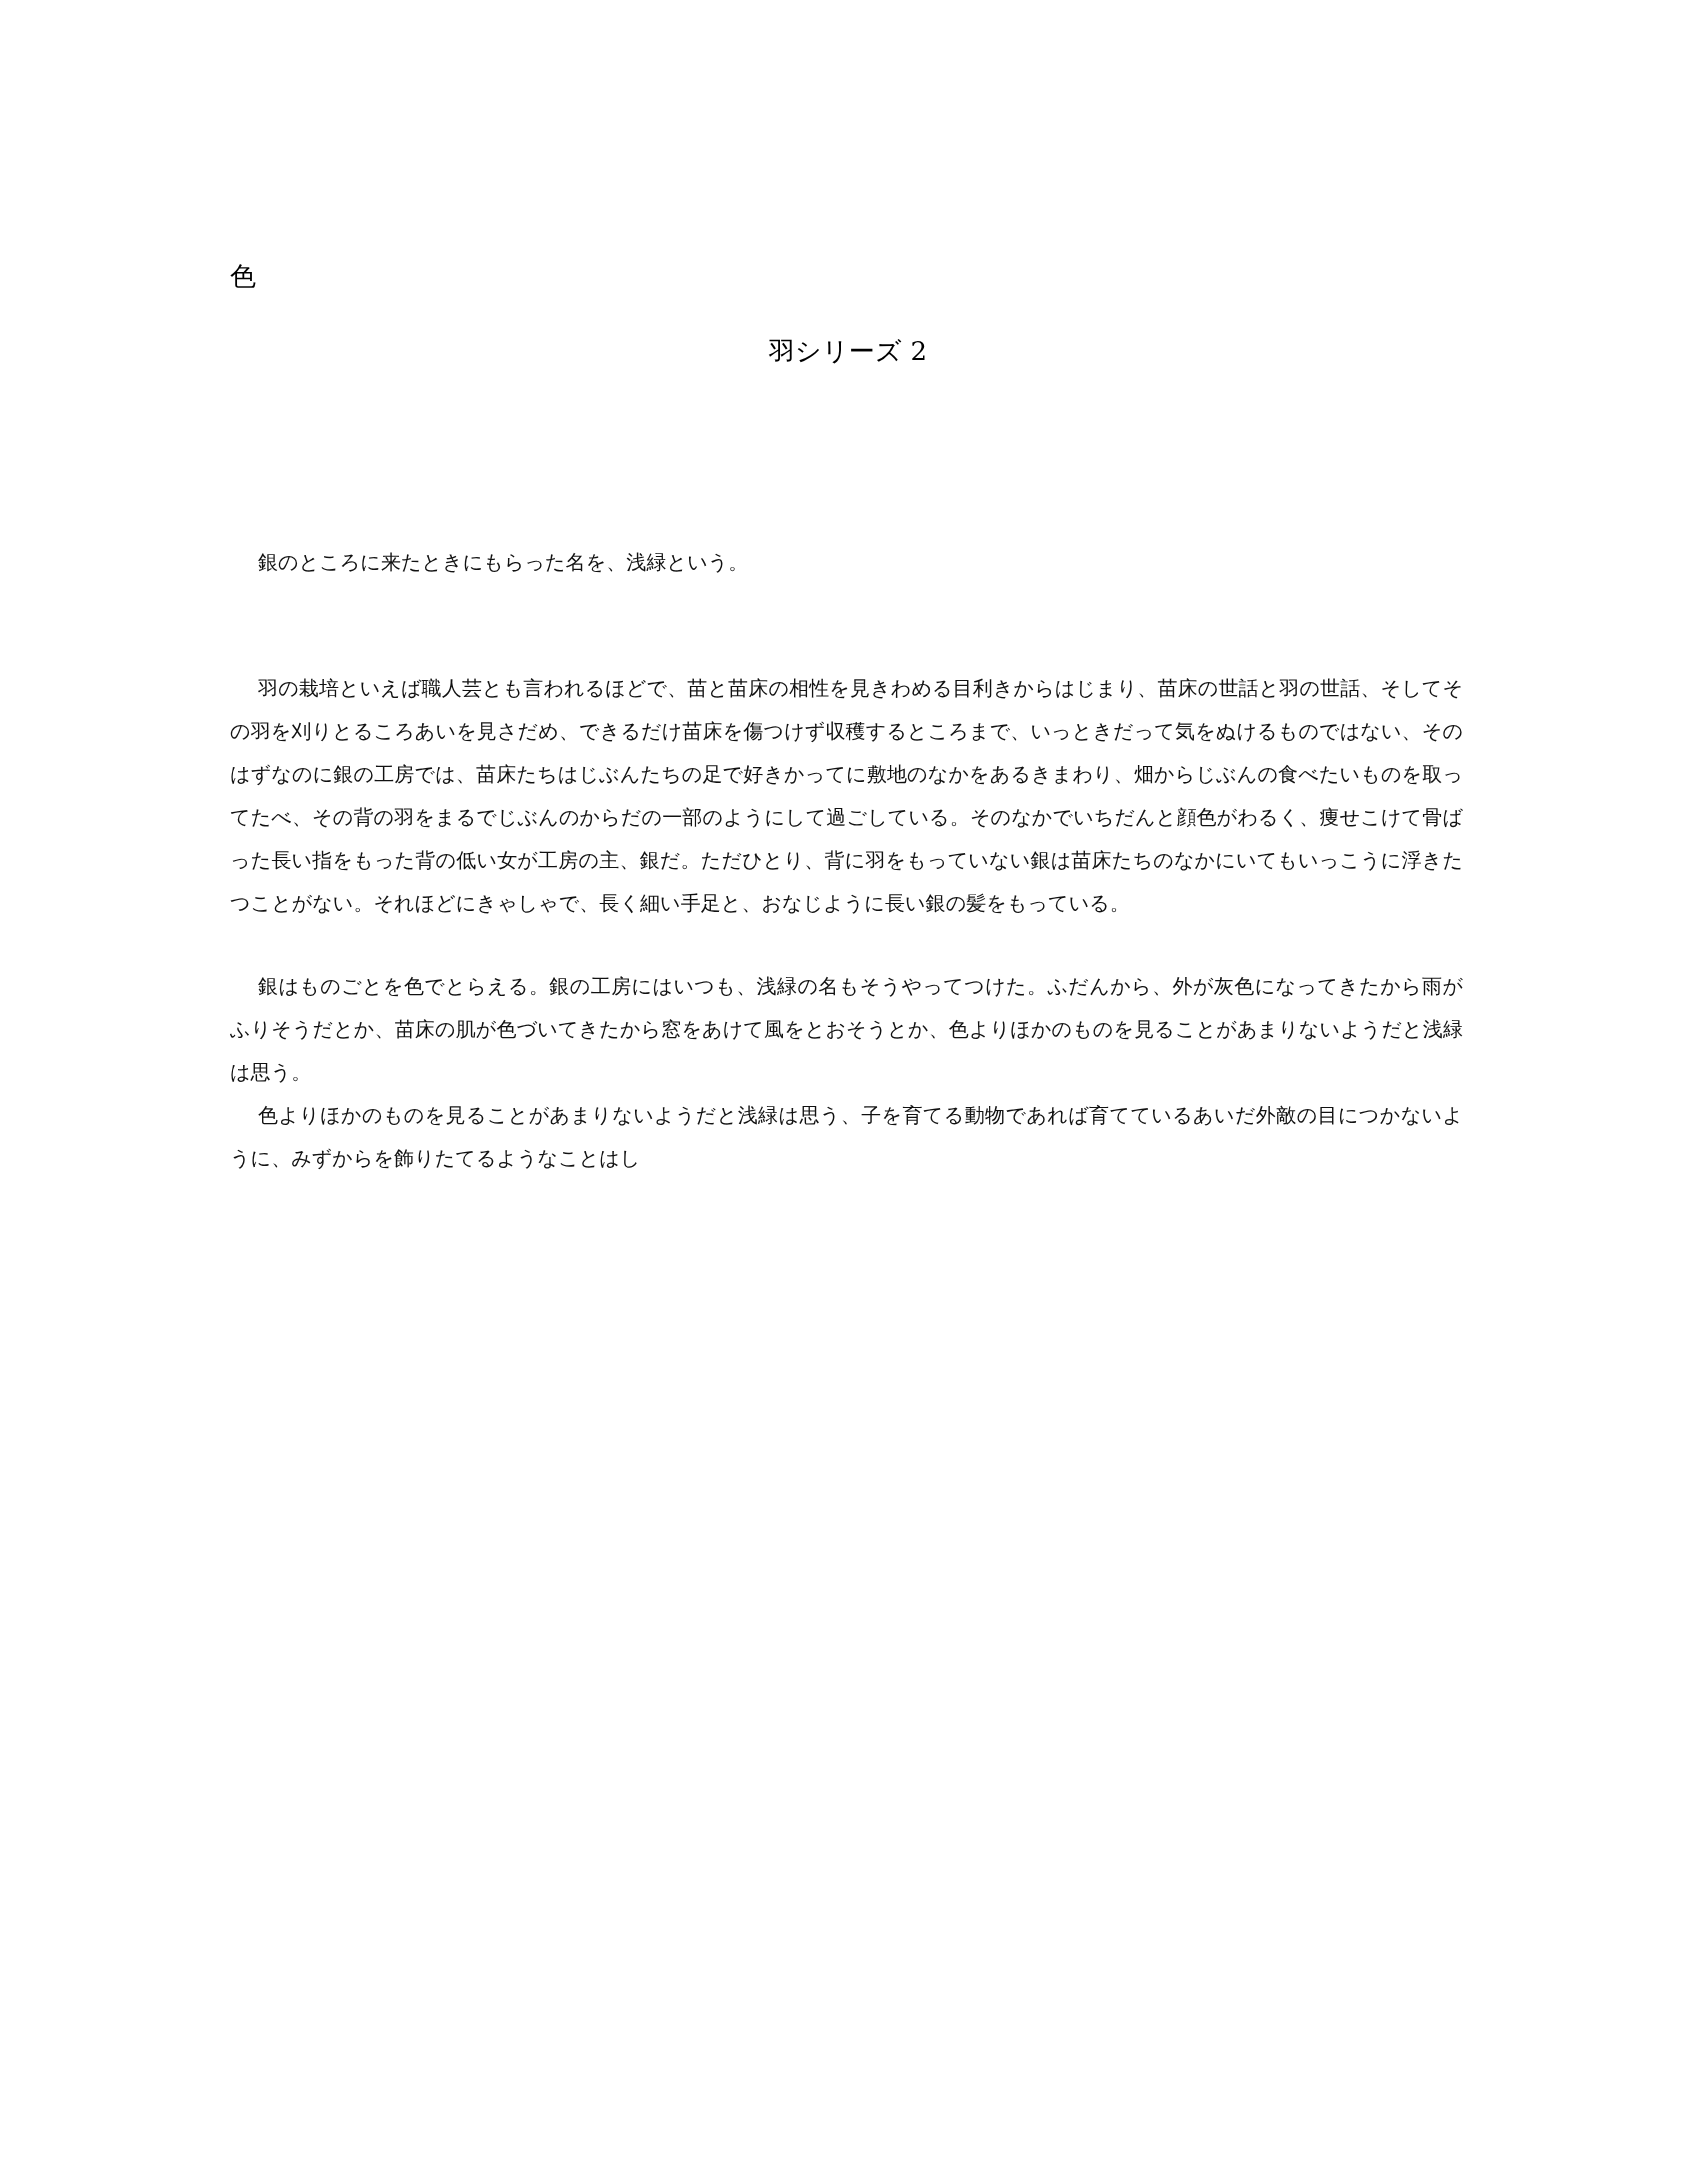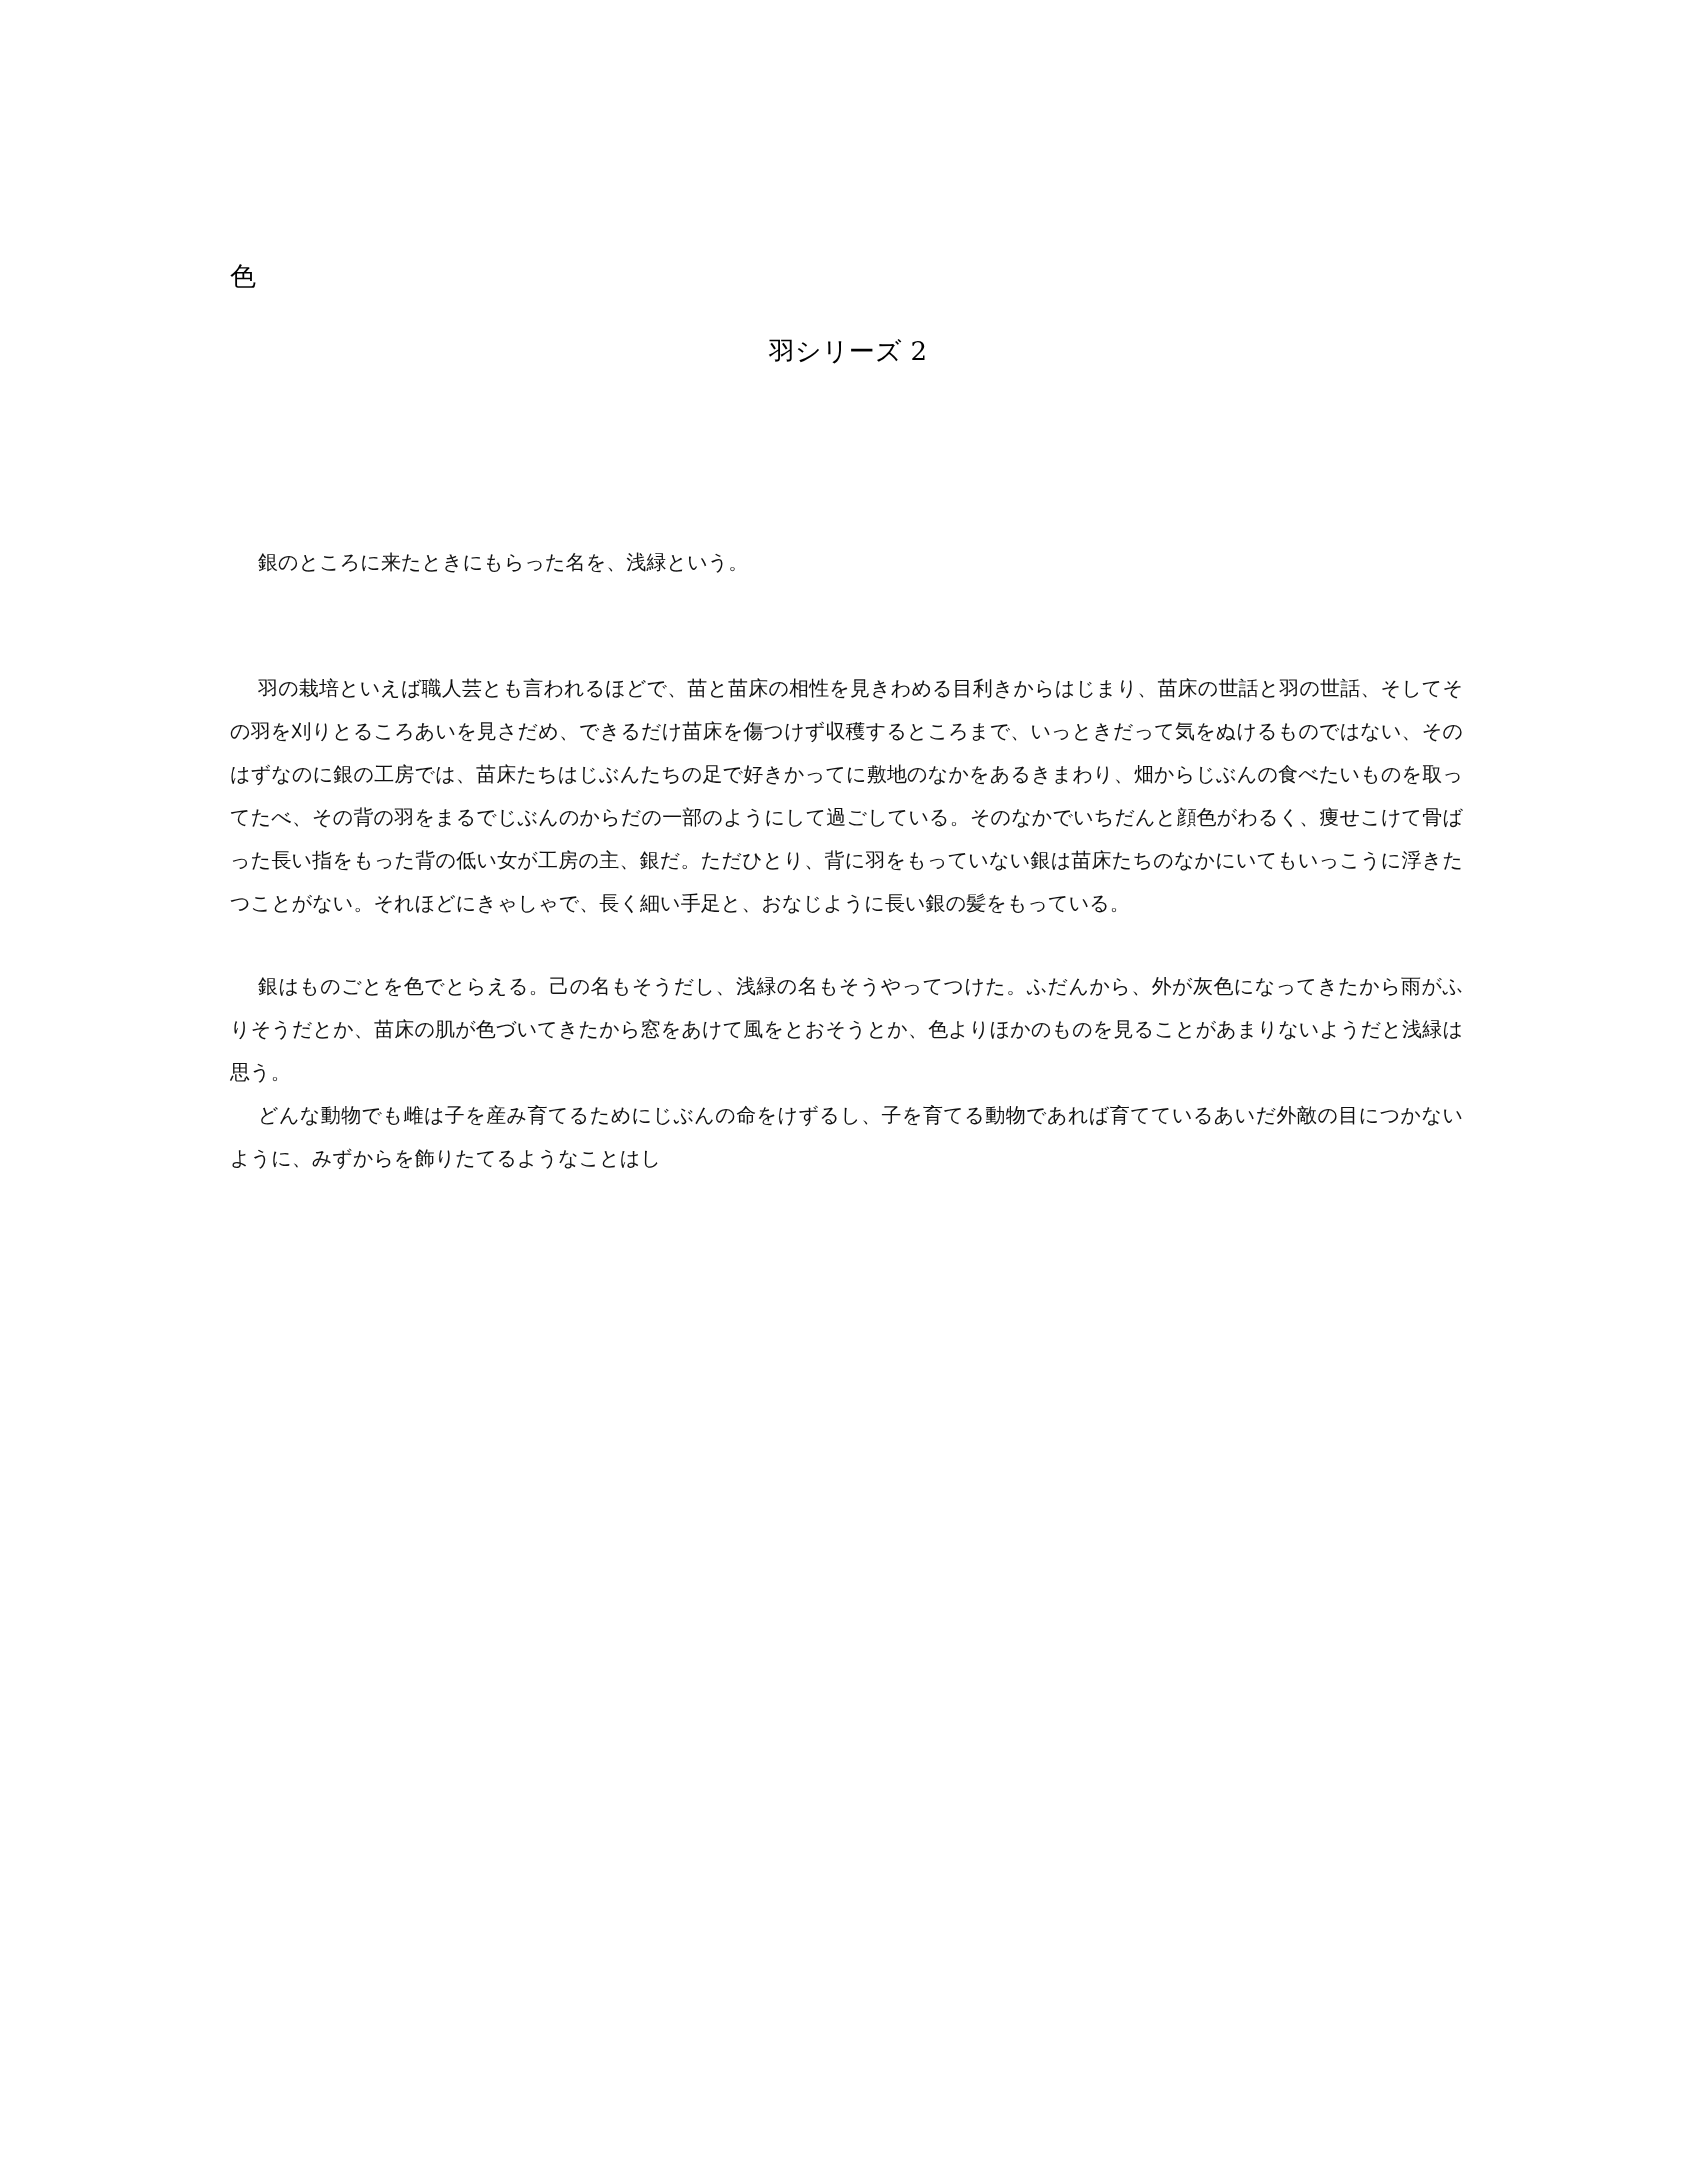--- a/index.html
+++ b/index.html
@@ -78,28 +78,28 @@
 
     <div class="gap-lg"></div>
 
 
     <div class="gap-sm"></div>
 
     <p class="para">羽の栽培といえば職人芸とも言われるほどで、苗と苗床の相性を見きわめる目利きからはじまり、苗床の世話と羽の世話、そしてその羽を刈りとるころあいを見さだめ、できるだけ苗床を傷つけず収穫するところまで、いっときだって気をぬけるものではない、そのはずなのに銀の工房では、苗床たちはじぶんたちの足で好きかってに敷地のなかをあるきまわり、畑からじぶんの食べたいものを取ってたべ、その背の羽をまるでじぶんのからだの一部のようにして過ごしている。そのなかでいちだんと顔色がわるく、痩せこけて骨ばった長い指をもった背の低い女が工房の主、銀だ。ただひとり、背に羽をもっていない銀は苗床たちのなかにいてもいっこうに浮きたつことがない。それほどにきゃしゃで、長く細い手足と、おなじように長い銀の髪をもっている。</p>
 
     <div class="gap-md"></div>
 
-    <p class="para">銀はものごとを色でとらえる。己の名もそうだし、浅緑の名もそうやってつけた。ふだんから、外が灰色になってきたから雨がふりそうだとか、苗床の肌が色づいてきたから窓をあけて風をとおそうとか、色よりほかのものを見ることがあまりないようだと浅緑は思う。</p>
+    <p class="para">銀はものごとを色でとらえる。銀の工房にはいつも、浅緑の名もそうやってつけた。ふだんから、外が灰色になってきたから雨がふりそうだとか、苗床の肌が色づいてきたから窓をあけて風をとおそうとか、色よりほかのものを見ることがあまりないようだと浅緑は思う。</p>
 
     <div class="gap-sm"></div>
 
 
     <div class="gap-sm"></div>
 
 
     <div class="gap-sm"></div>
 
-    <p class="para">どんな動物でも雌は子を産み育てるためにじぶんの命をけずるし、子を育てる動物であれば育てているあいだ外敵の目につかないように、みずからを飾りたてるようなことはし</p>
+    <p class="para">色よりほかのものを見ることがあまりないようだと浅緑は思う、子を育てる動物であれば育てているあいだ外敵の目につかないように、みずからを飾りたてるようなことはし</p>
 
   </div>
 
 </div>
 
 
 </body></html>

